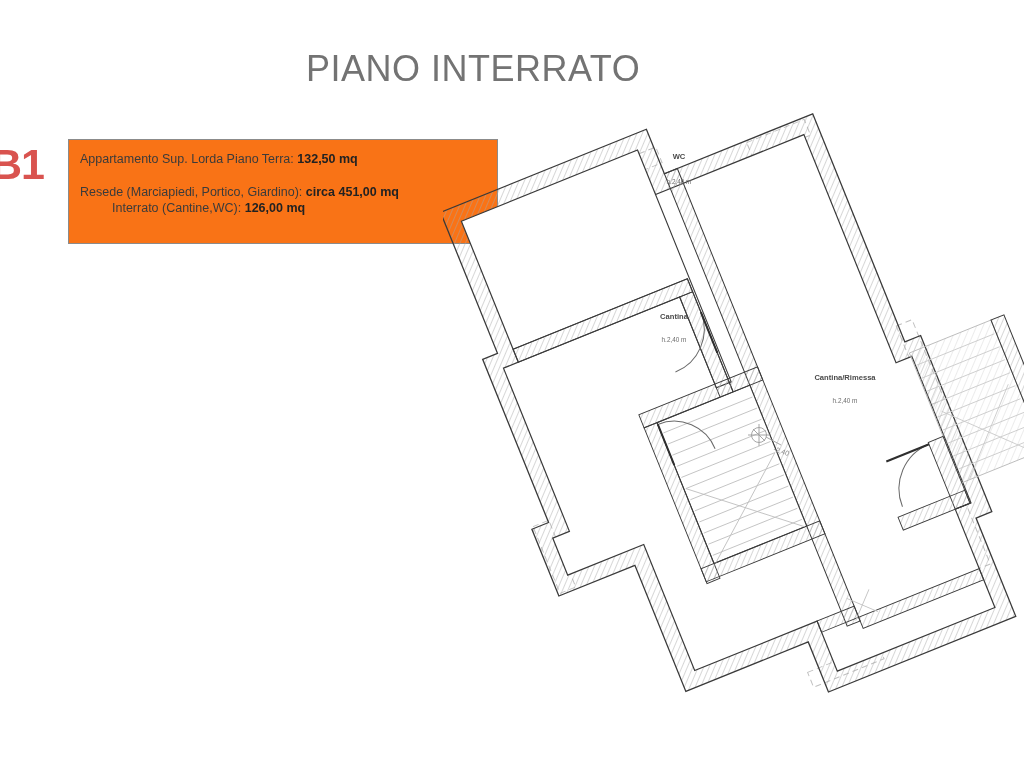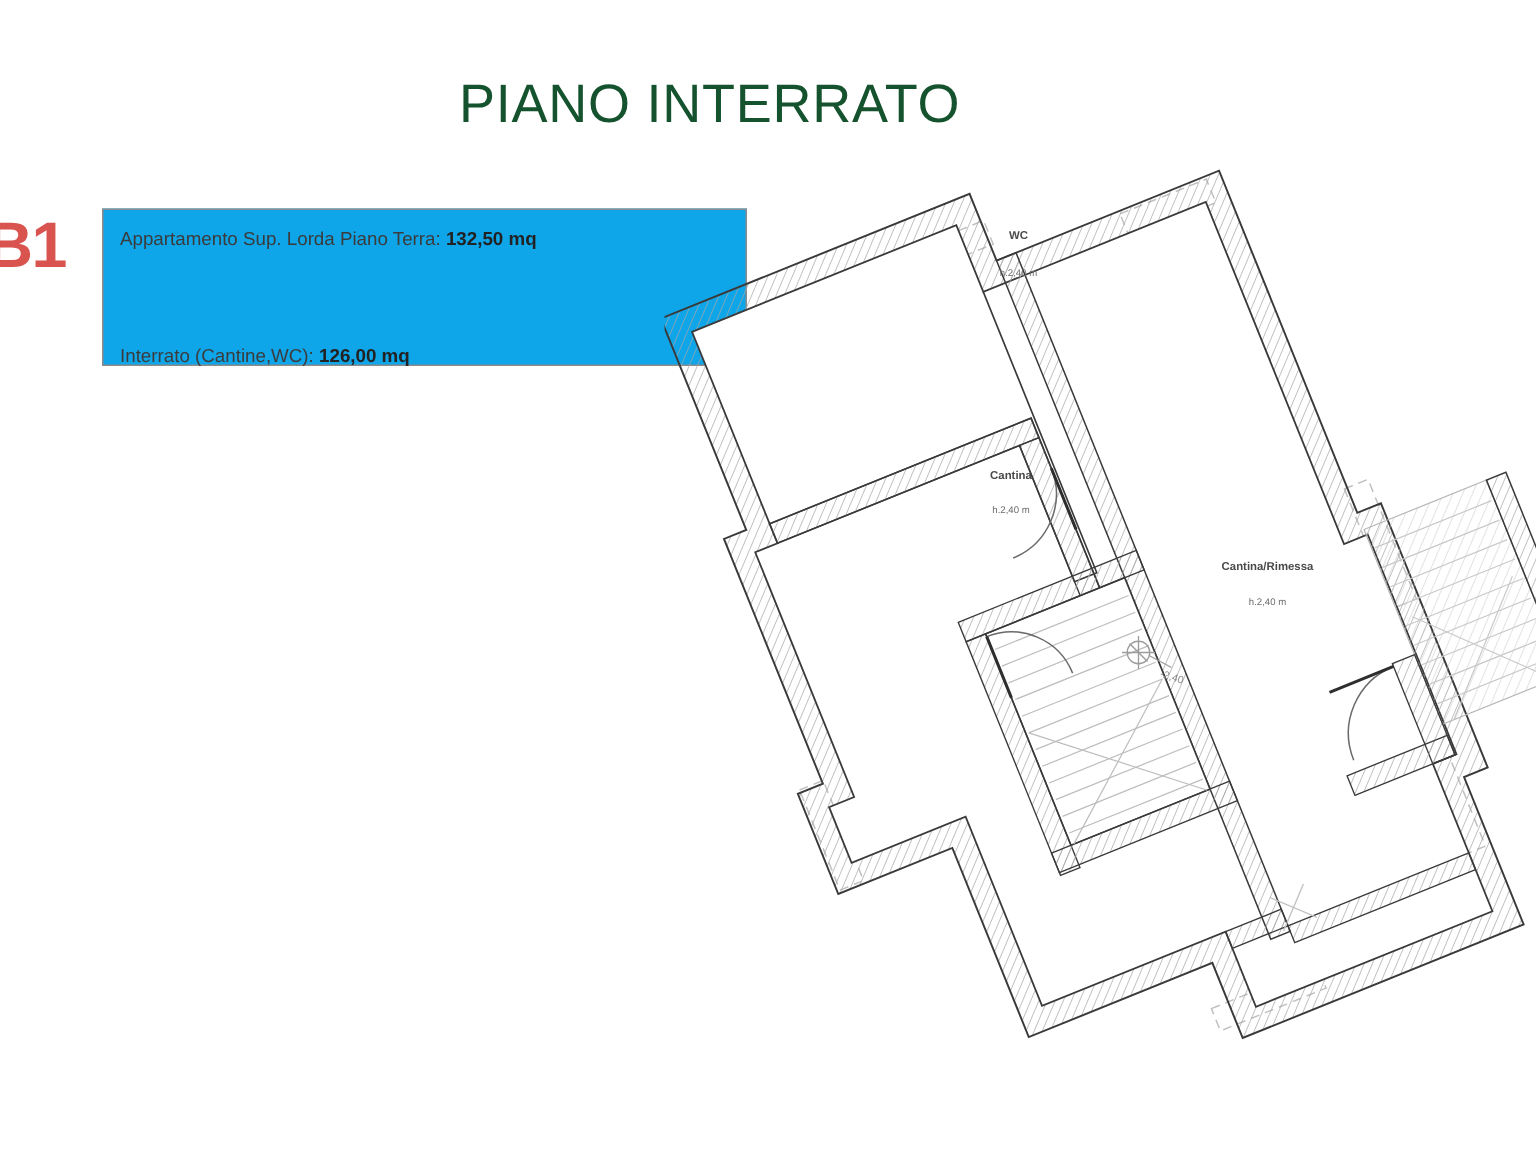--- a/index.html
+++ b/index.html
@@ -16,21 +16,21 @@
     -webkit-font-smoothing: antialiased;
   }
 
   
   #page-title {
     position: absolute;
     left: 306px;
     top: 48px;
     font-size: 36px;
     letter-spacing: 0.5px;
-    color: #14532d;
+    color: #737373;
     font-weight: 400;
     white-space: nowrap;
   }
 
   
   #unit-badge {
     position: absolute;
     left: -9px;
     top: 143px;
     font-size: 43px;
@@ -43,34 +43,34 @@
 
   
   #legend-box {
     position: absolute;
     left: 68px;
     top: 139px;
     width: 430px;
     height: 105px;
     border: 1px solid #8b8b8b;
     box-sizing: border-box;
-    background: #0ea5e9;
+    background: #f97316;
   }
   .legend-line {
     position: absolute;
     left: 11px;
     font-size: 12.5px;
     color: #3b3b3b;
     white-space: nowrap;
   }
   .legend-line .lbl { font-weight: 400; }
   .legend-line .val { font-weight: 700; color: #222; }
   #legend-line-0 { top: 12px; }
   #legend-line-1 { top: 45px; }
-  #legend-line-2 { top: 90px; }
+  #legend-line-2 { top: 61px; margin-left: 32px; }
 
   
   #floorplan {
     position: absolute;
     left: 443px;
     top: 88px;
     width: 604px;
     height: 625px;
   }
   #floorplan svg { display: block; }
@@ -100,20 +100,24 @@
 
 <div id="unit-badge">B1</div>
 
 <div id="legend-box">
 
   <div class="legend-line" id="legend-line-0">
     <span class="lbl">Appartamento Sup. Lorda Piano Terra:</span>
     <span class="val">132,50 mq</span>
   </div>
 
+  <div class="legend-line" id="legend-line-1">
+    <span class="lbl">Resede (Marciapiedi, Portico, Giardino):</span>
+    <span class="val">circa 451,00 mq</span>
+  </div>
 
   <div class="legend-line" id="legend-line-2">
     <span class="lbl">Interrato (Cantine,WC):</span>
     <span class="val">126,00 mq</span>
   </div>
 
 </div>
 
 <div id="floorplan">
 <svg width="604" height="625" viewBox="0 0 604 625" xmlns="http://www.w3.org/2000/svg">

